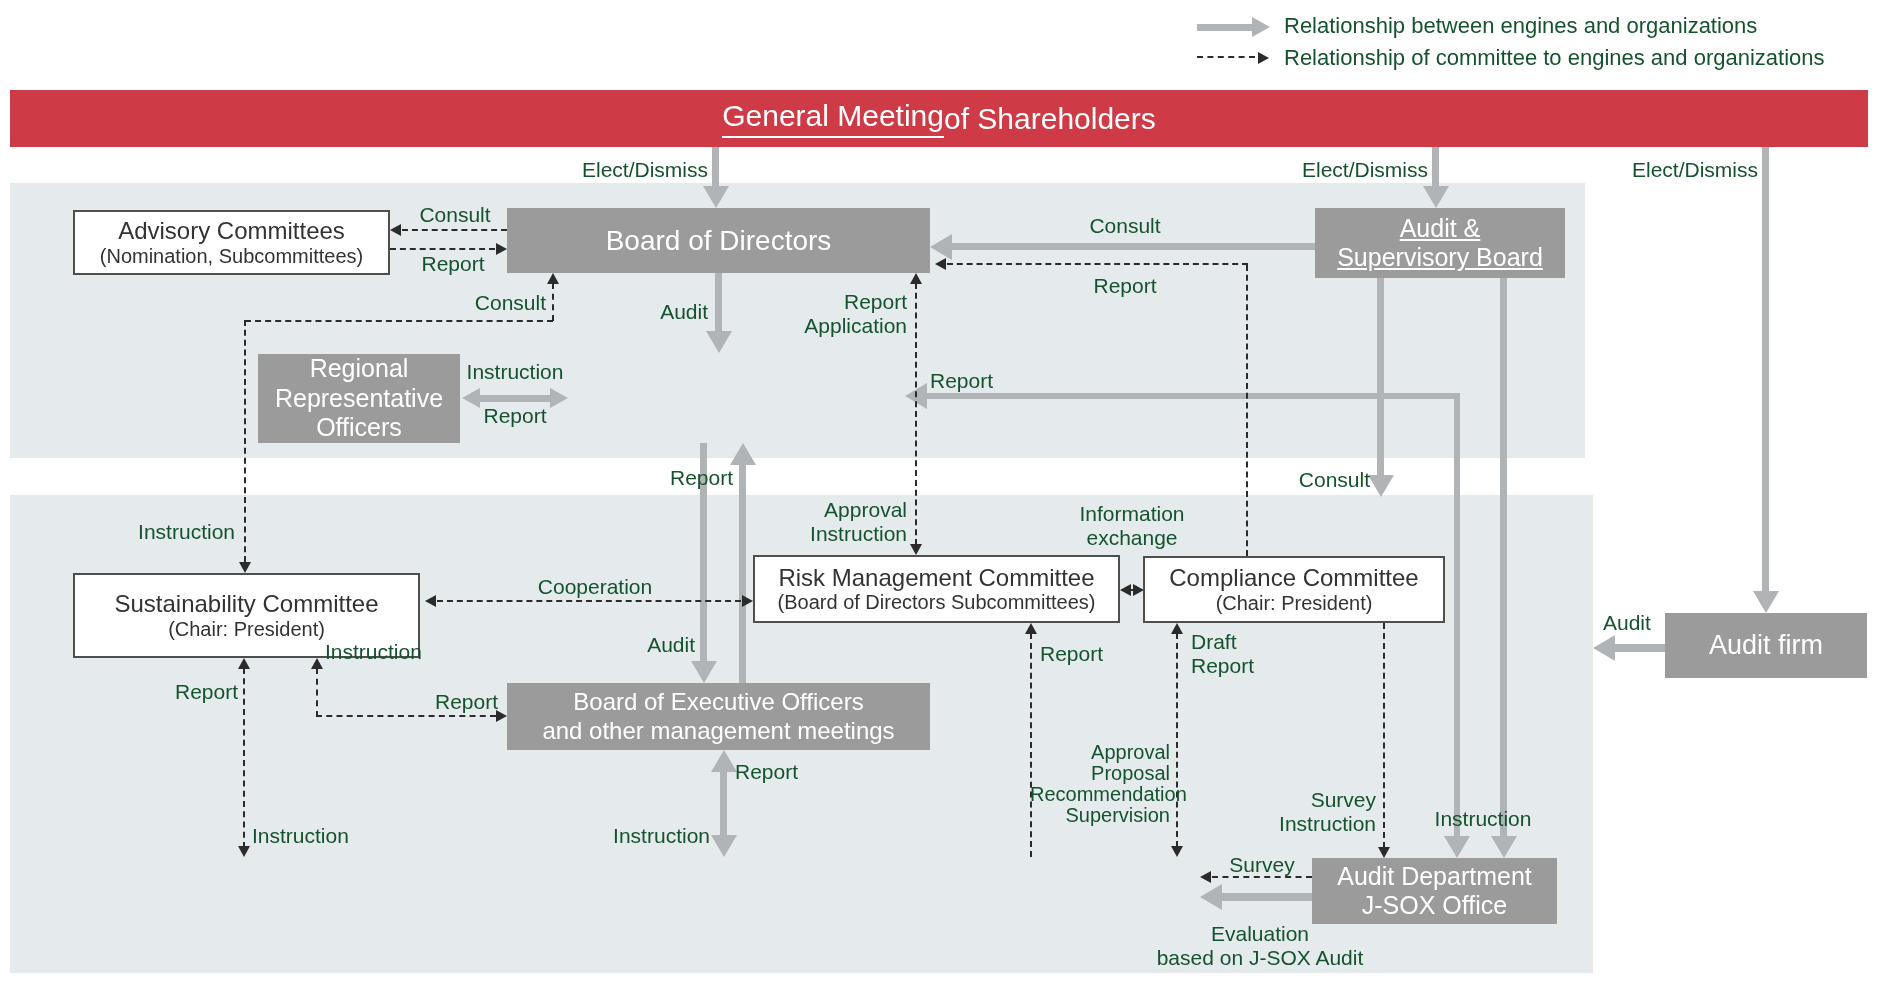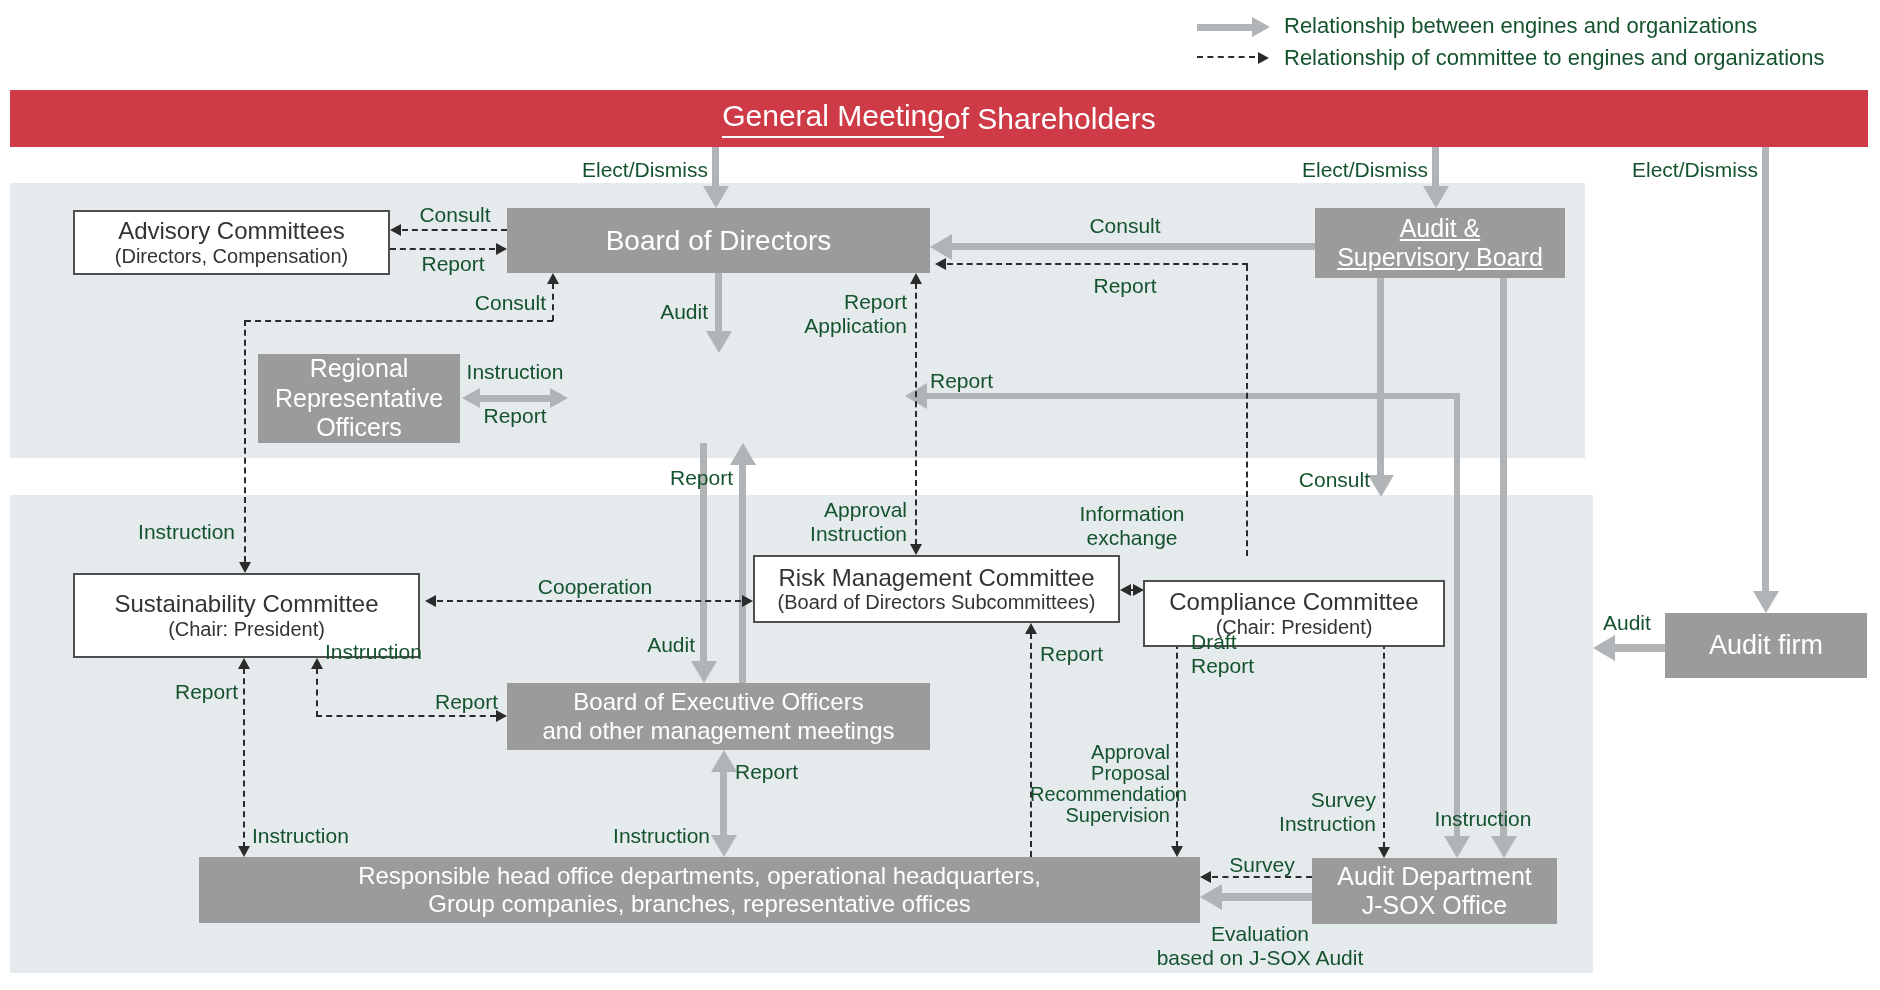--- a/index.html
+++ b/index.html
@@ -151,46 +151,42 @@
 
   <div class="gbox t28" style="left:507px;top:208px;width:423px;height:65px;">
     <span>Board of Directors</span>
   </div>
   <div class="gbox t25" style="left:1315px;top:208px;width:250px;height:70px;text-decoration:underline;">
     <span>Audit &amp;</span>
     <span>Supervisory Board</span>
   </div>
   <div class="wbox" style="left:73px;top:210px;width:313px;height:61px;">
     <span class="t24">Advisory Committees</span>
-    <span class="t20">(Directors, Compensation)</span>
+    <span class="t20">(Nomination, Subcommittees)</span>
   </div>
   <div class="gbox t25" style="left:258px;top:354px;width:202px;height:89px;">
     <span>Regional</span>
     <span>Representative</span>
     <span>Officers</span>
   </div>
   <div class="wbox" style="left:73px;top:573px;width:343px;height:81px;">
     <span class="t24">Sustainability Committee</span>
     <span class="t20">(Chair: President)</span>
   </div>
   <div class="wbox" style="left:753px;top:555px;width:363px;height:64px;">
     <span class="t24">Risk Management Committee</span>
     <span class="t20">(Board of Directors Subcommittees)</span>
   </div>
-  <div class="wbox" style="left:1143px;top:556px;width:298px;height:63px;margin-top:24px;">
+  <div class="wbox" style="left:1143px;top:556px;width:298px;height:63px;">
     <span class="t24">Compliance Committee</span>
     <span class="t20">(Chair: President)</span>
   </div>
   <div class="gbox t24" style="left:507px;top:683px;width:423px;height:67px;">
     <span>Board of Executive Officers</span>
     <span>and other management meetings</span>
-  </div>
-  <div class="gbox t24" style="left:199px;top:857px;width:1001px;height:66px;">
-    <span>Responsible head office departments, operational headquarters,</span>
-    <span>Group companies, branches, representative offices</span>
   </div>
   <div class="gbox t25" style="left:1312px;top:858px;width:245px;height:66px;">
     <span>Audit Department</span>
     <span>J-SOX Office</span>
   </div>
   <div class="gbox" style="left:1665px;top:613px;width:202px;height:65px;font-size:27px;">
     <span>Audit firm</span>
   </div>
 
   <div class="lbl r" style="left:560px;top:158px;width:148px;">Elect/Dismiss</div>

